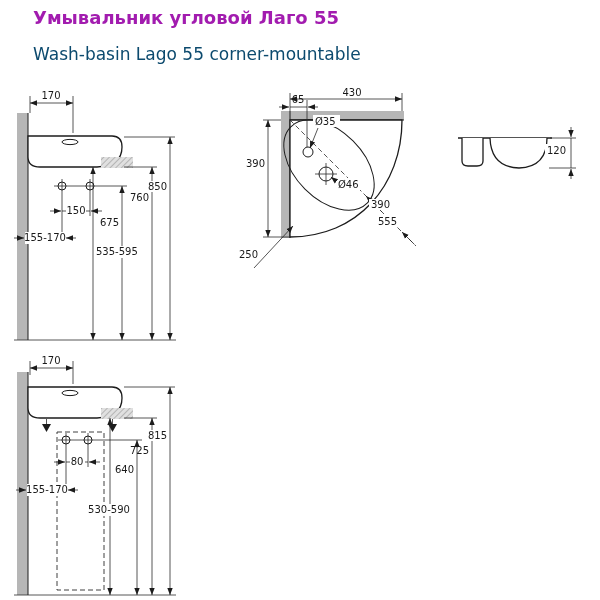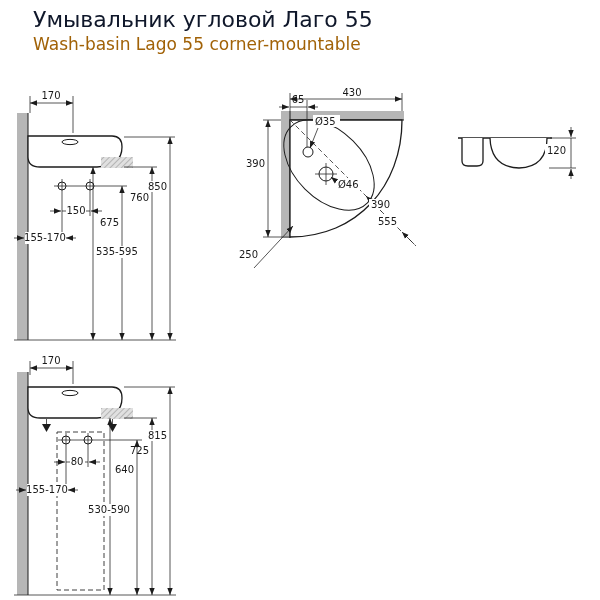--- a/index.html
+++ b/index.html
@@ -1,20 +1,20 @@
 <!DOCTYPE html>
 <html><head>
 <meta charset="utf-8">
 <style>
   html,body{margin:0;padding:0}
   body{width:600px;height:600px;background:#fff;position:relative;overflow:hidden;
        font-family:"DejaVu Sans","Liberation Sans",sans-serif}
   .hdr{position:absolute;left:33px;top:7px}
-  .title{font-size:22px;font-weight:400;color:#0f172a}
-  .subtitle{font-size:17px;color:#a16207;margin-top:2px}
+  .title{font-size:18px;font-weight:700;color:#a21caf}
+  .subtitle{font-size:17px;color:#0c4a6e;margin-top:16px}
   svg.draw{position:absolute;left:0;top:0;display:block}
   .oline{fill:#fff;stroke:#1c1c1c;stroke-width:1.3}
   .oline2{fill:none;stroke:#1c1c1c;stroke-width:1.7}
   .thin2{fill:none;stroke:#1c1c1c;stroke-width:1}
   .dim{stroke:#2b2b2b;stroke-width:.8;fill:none}
   .dash{stroke-dasharray:5 3}
   .dashr{fill:none;stroke:#2b2b2b;stroke-width:.9;stroke-dasharray:5 3}
   .arrows{marker-start:url(#arr);marker-end:url(#arr)}
   .arrE{marker-end:url(#arr)}
   text.d{font-size:10px;fill:#191919}

